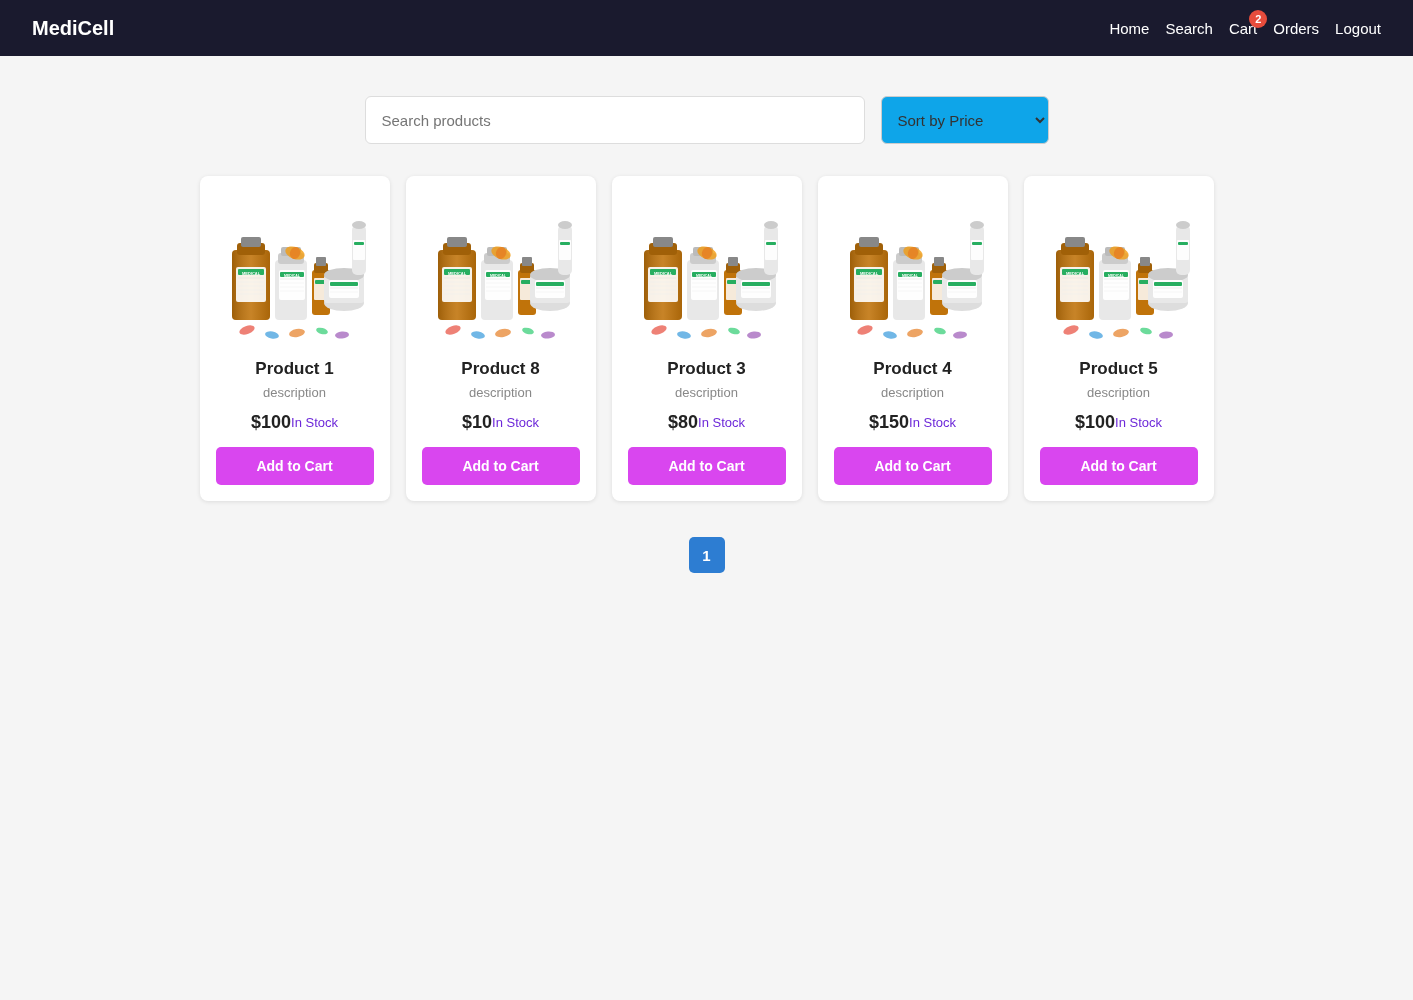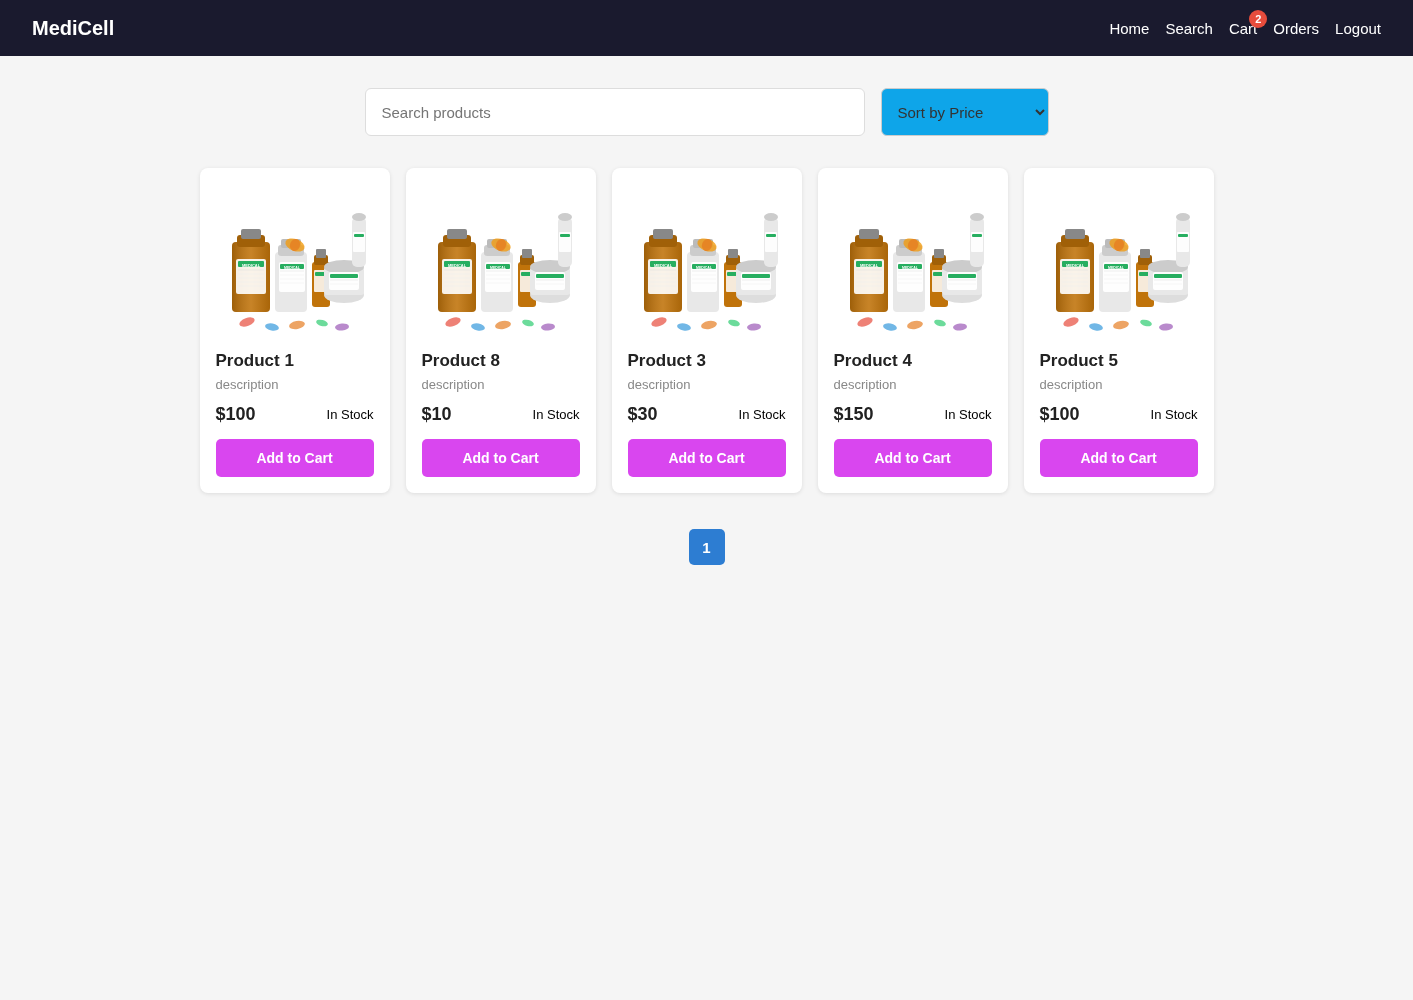--- a/index.html
+++ b/index.html
@@ -50,21 +50,21 @@
       display: flex;
       align-items: center;
       justify-content: center;
       font-weight: 700;
     }
 
     
     .main-content {
       padding: 32px 80px;
       max-width: 1413px;
-      margin: 0 auto;
+      margin: 8px auto;
     }
 
     
     .search-sort-bar {
       display: flex;
       align-items: center;
       gap: 16px;
       margin-bottom: 32px;
       justify-content: center;
     }
@@ -104,20 +104,21 @@
     
     .product-card {
       background: white;
       border-radius: 8px;
       box-shadow: 0 1px 4px rgba(0,0,0,0.1);
       padding: 16px;
       width: 190px;
       flex-shrink: 0;
       display: flex;
       flex-direction: column;
+      align-items: center;
     }
     .product-image-area {
       width: 100%;
       height: 155px;
       display: flex;
       align-items: center;
       justify-content: center;
       margin-bottom: 12px;
       overflow: hidden;
     }
@@ -145,21 +146,21 @@
       justify-content: space-between;
       margin-bottom: 14px;
     }
     .product-price {
       font-size: 18px;
       font-weight: 700;
       color: #222;
     }
     .product-stock {
       font-size: 13px;
-      color: #000000;
+      color: #6d28d9;
       font-weight: 500;
     }
     .add-to-cart-btn {
       background: #d946ef;
       color: white;
       border: none;
       border-radius: 5px;
       padding: 11px 0;
       font-size: 14px;
       font-weight: 600;
@@ -429,21 +430,21 @@
               <stop offset="0%" style="stop-color:#000;stop-opacity:0.3"></stop>
               <stop offset="50%" style="stop-color:#fff;stop-opacity:0.2"></stop>
               <stop offset="100%" style="stop-color:#000;stop-opacity:0.2"></stop>
             </linearGradient>
           </defs>
         </svg>
       </div>
       <div class="product-name">Product 3</div>
       <div class="product-description">description</div>
       <div class="product-price-row">
-        <span class="product-price">$30</span>
+        <span class="product-price">$80</span>
         <span class="product-stock">In Stock</span>
       </div>
       <button class="add-to-cart-btn">Add to Cart</button>
     </div>
       <div class="product-card">
       <div class="product-image-area">
         <svg class="product-svg" viewBox="0 0 155 150" xmlns="http://www.w3.org/2000/svg">
 
           <ellipse cx="30" cy="135" rx="8" ry="4" fill="#e74c3c" opacity="0.7" transform="rotate(-20 30 135)"></ellipse>
           <ellipse cx="55" cy="140" rx="7" ry="3.5" fill="#3498db" opacity="0.7" transform="rotate(10 55 140)"></ellipse>

